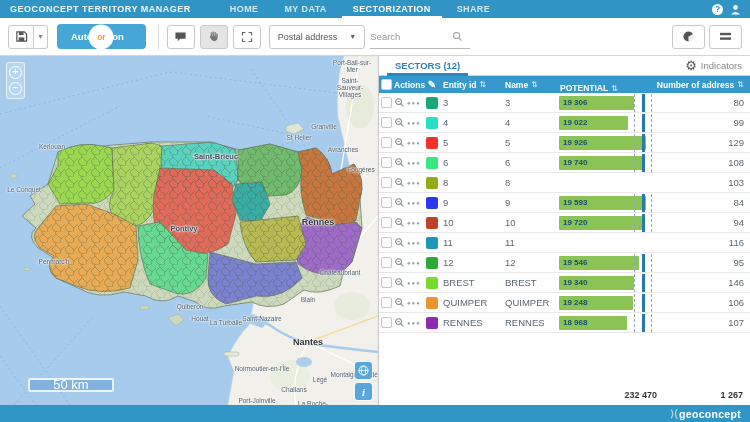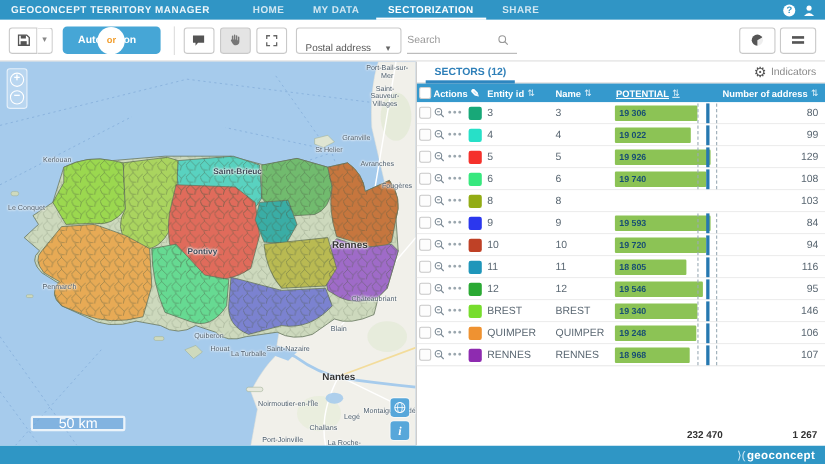--- a/index.html
+++ b/index.html
@@ -23,21 +23,21 @@
   .save-group { display:flex; }
   .save-main { width:26px; border-radius:3px 0 0 3px; }
   .save-caret { width:14px; border-radius:0 3px 3px 0; border-left:none; color:#888; font-size:7px; }
   .toggle { height:25px; background:#46a6d6; border-radius:4px; display:flex; align-items:center; position:relative; color:#fff; margin:0 4px; cursor:pointer; }
   .toggle .seg { font-size:9.5px; font-weight:600; line-height:25px; }
   .seg-l { padding:0 22px 0 14px; }
   .seg-r { padding:0 14px 0 22px; }
   .or-circle { position:absolute; left:50%; top:50%; transform:translate(-50%,-50%); width:21px; height:21px; background:#fff; border-radius:50%; color:#f29e2e; font-size:8.5px; font-weight:bold; text-align:center; line-height:21px; box-shadow:0 0 0 2px #fff; }
   .vdiv { width:1px; height:26px; background:#ddd; margin:0 3px; }
   .icon-btn { width:28px; }
-  .postal { height:24px; border:1px solid #c9c9c9; border-radius:3px; font-size:9px; color:#555; display:flex; align-items:flex-end; padding:0 8px; gap:12px; background:#fff; cursor:pointer; margin-left:3px; }
+  .postal { height:24px; border:1px solid #c9c9c9; border-radius:3px; font-size:9px; color:#555; display:flex; align-items:center; padding:0 8px; gap:12px; background:#fff; cursor:pointer; margin-left:3px; }
   .postal .caret { font-size:7px; color:#666; }
   .search-box { height:24px; width:100px; border-bottom:1px solid #b5b5b5; display:flex; align-items:center; }
   .search-box input { border:none; outline:none; width:82px; font-size:9.5px; color:#555; font-family:"Liberation Sans",sans-serif; background:transparent; }
   .search-box input::placeholder { color:#999; }
   .tb-right { margin-left:auto; display:flex; gap:4px; }
   .tb-right .tb-btn { width:33px; }
 
   
   .main { display:flex; height:349px; }
   .map { width:378px; position:relative; background:#a6cbec; overflow:hidden; }
@@ -62,21 +62,21 @@
 
   .thead { height:17px; background:#3599cd; display:flex; align-items:center; color:#fff; font-size:8.5px; font-weight:bold; }
   .col { display:flex; align-items:center; }
   .cb-c { width:14px; justify-content:center; }
   .act-c { width:30px; justify-content:flex-start; padding-left:1px; gap:2px; }
   .sw-c { width:18px; justify-content:center; }
   .id-c { width:64px; padding-left:2px; }
   .nm-c { width:52px; }
   .pot-c { width:98px; position:relative; height:100%; }
   .ct-c { flex:1; justify-content:flex-end; padding-right:6px; }
-  .thead .pot-c { align-items:center; display:flex; padding-left:3px;text-decoration:underline; }
+  .thead .pot-c { align-items:flex-end; display:flex; padding-left:3px; }
   .sort { font-size:8px; opacity:.85; margin-left:3px; font-weight:normal; }
   .hcb { width:11px; height:11px; background:#fff; border:1px solid #d0d0d0; border-radius:2px; cursor:pointer; }
   .pencil { color:#fff; font-size:10px; cursor:pointer; }
 
   .tbody { }
   .trow { display:flex; align-items:center; height:20px; border-bottom:1px solid #e9e9e9; font-size:9.5px; color:#5a6772; background:#fff; }
   .cb { width:11px; height:11px; background:#fdfdfd; border:1px solid #c8c8c8; border-radius:2px; cursor:pointer; display:block; }
   .mag { width:11px; height:11px; cursor:pointer; }
   .dots { color:#9aa6ae; font-size:6px; letter-spacing:1px; cursor:pointer; }
   .sw { width:12px; height:12px; border-radius:2px; display:block; cursor:pointer; }
@@ -537,28 +537,20 @@
               <line x1="7.4" y1="7.4" x2="10.2" y2="10.2" stroke="#7d8b96" stroke-width="1.2"></line>
               <line x1="3.6" y1="5" x2="6.4" y2="5" stroke="#7d8b96" stroke-width="1"></line>
             </svg>
     <span class="dots">●●●</span>
   </span>
   <span class="col sw-c">
             <i class="sw" style="background:#1f96ba"></i>
           </span>
   <span class="col id-c">11</span>
   <span class="col nm-c">11</span>
-  <span class="col pot-c">
-    <span class="bar" style="width:66.0%">
-              <i class="val">18 805</i>
-            </span>
-    <i class="mk m1"></i>
-    <i class="mk tick"></i>
-    <i class="mk m2"></i>
-  </span>
   <span class="col ct-c">116</span>
 </div>
         <div class="trow">
   <span class="col cb-c">
             <i class="cb"></i>
           </span>
   <span class="col act-c">
     <svg class="mag" viewBox="0 0 12 12">
               <circle cx="5" cy="5" r="3.2" fill="none" stroke="#7d8b96" stroke-width="1.1"></circle>
               <line x1="7.4" y1="7.4" x2="10.2" y2="10.2" stroke="#7d8b96" stroke-width="1.2"></line>

